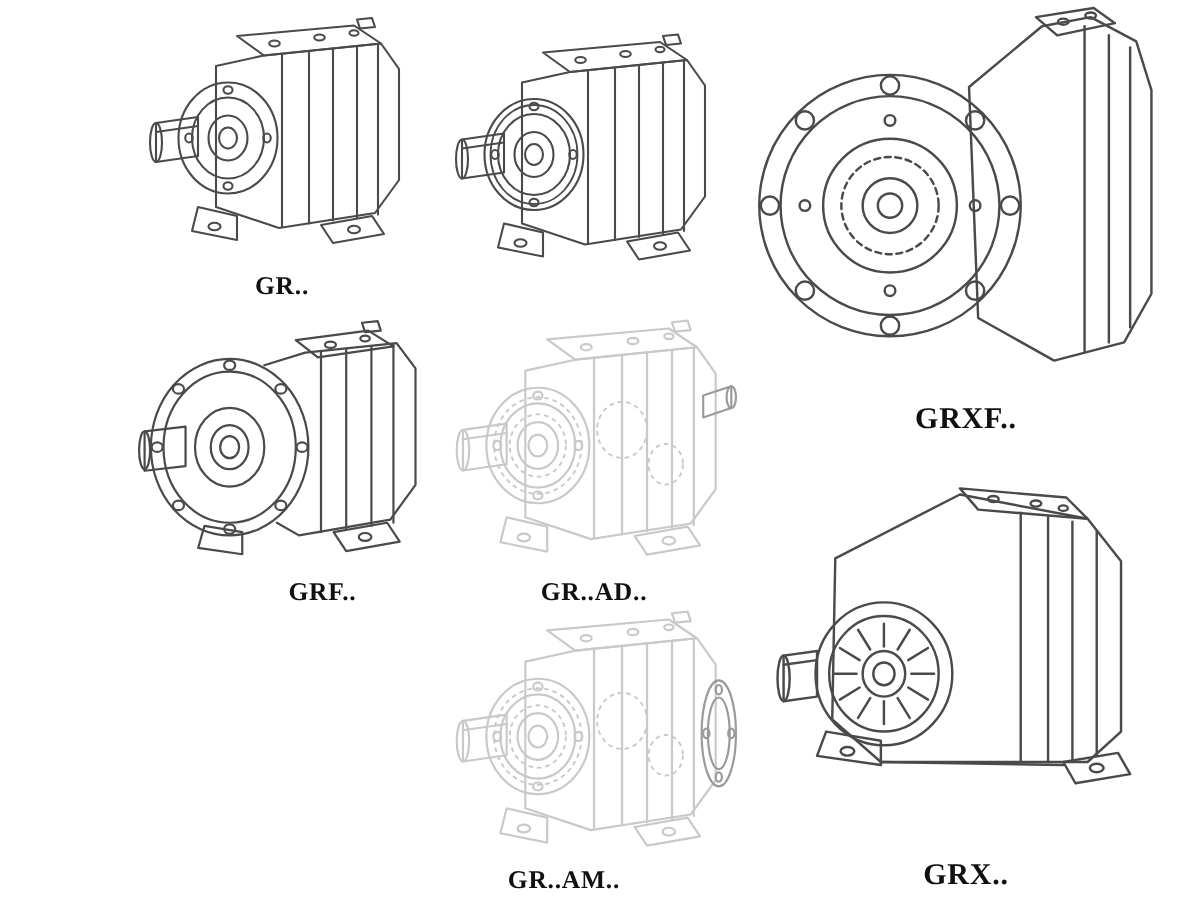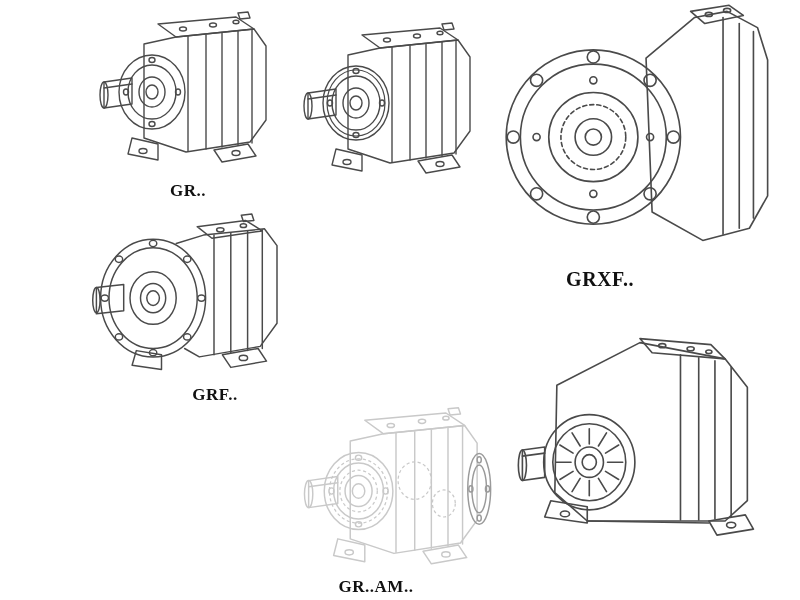--- a/index.html
+++ b/index.html
@@ -13,20 +13,21 @@
     width:800px;
     height:600px;
     background:#ffffff;
     overflow:hidden;
   }
   figure.fig {
     position:absolute;
     margin:0;
     display:flex;
     flex-direction:column;
+    align-items:center;
   }
   .art {
     flex:1;
     display:flex;
     align-items:center;
     justify-content:center;
     min-height:0;
   }
   .art svg { width:100%; height:100%; }
   figcaption.lbl {
@@ -206,20 +207,38 @@
 
   <figure class="fig" style="left:492px;top:0;width:304px;height:292px">
     <div class="art">
       <svg viewBox="0 0 300 260" class="ink">
         <use href="#gbx-grxf"></use>
       </svg>
     </div>
     <figcaption class="lbl lbl-lg" style="width:216px">GRXF..</figcaption>
   </figure>
 
+  <figure class="fig" style="left:292px;top:210px;width:208px;height:196px">
+    <div class="art">
+      <svg viewBox="0 0 200 160" class="ghost">
+        <use href="#gbx-foot"></use>
+        <g fill="none" stroke="currentColor" stroke-width="1.2" class="dash">
+          <ellipse cx="64" cy="80" rx="28" ry="31"></ellipse>
+          <ellipse cx="64" cy="80" rx="18" ry="20"></ellipse>
+          <ellipse cx="118" cy="70" rx="16" ry="18"></ellipse>
+          <ellipse cx="146" cy="92" rx="11" ry="13"></ellipse>
+        </g>
+        <g fill="none" class="attach" stroke-width="1.4" stroke-linejoin="round">
+          <polygon points="170,48 188,42 188,56 170,62"></polygon>
+          <ellipse cx="188" cy="49" rx="3" ry="7"></ellipse>
+        </g>
+      </svg>
+    </div>
+    <figcaption class="lbl">GR..AD..</figcaption>
+  </figure>
 
 
   <figure class="fig" style="left:292px;top:406px;width:208px;height:192px">
     <div class="art">
       <svg viewBox="0 0 200 160" class="ghost">
         <use href="#gbx-foot"></use>
         <g fill="none" stroke="currentColor" stroke-width="1.2" class="dash">
           <ellipse cx="64" cy="80" rx="28" ry="31"></ellipse>
           <ellipse cx="64" cy="80" rx="18" ry="20"></ellipse>
           <ellipse cx="118" cy="70" rx="16" ry="18"></ellipse>
@@ -237,15 +256,16 @@
     </div>
     <figcaption class="lbl" style="padding-right:40px">GR..AM..</figcaption>
   </figure>
 
   <figure class="fig" style="left:492px;top:296px;width:304px;height:300px">
     <div class="art">
       <svg viewBox="0 0 300 260" class="ink">
         <use href="#gbx-grx"></use>
       </svg>
     </div>
+    <figcaption class="lbl lbl-lg" style="width:276px">GRX..</figcaption>
   </figure>
 
 </div>
 
 </body></html>

